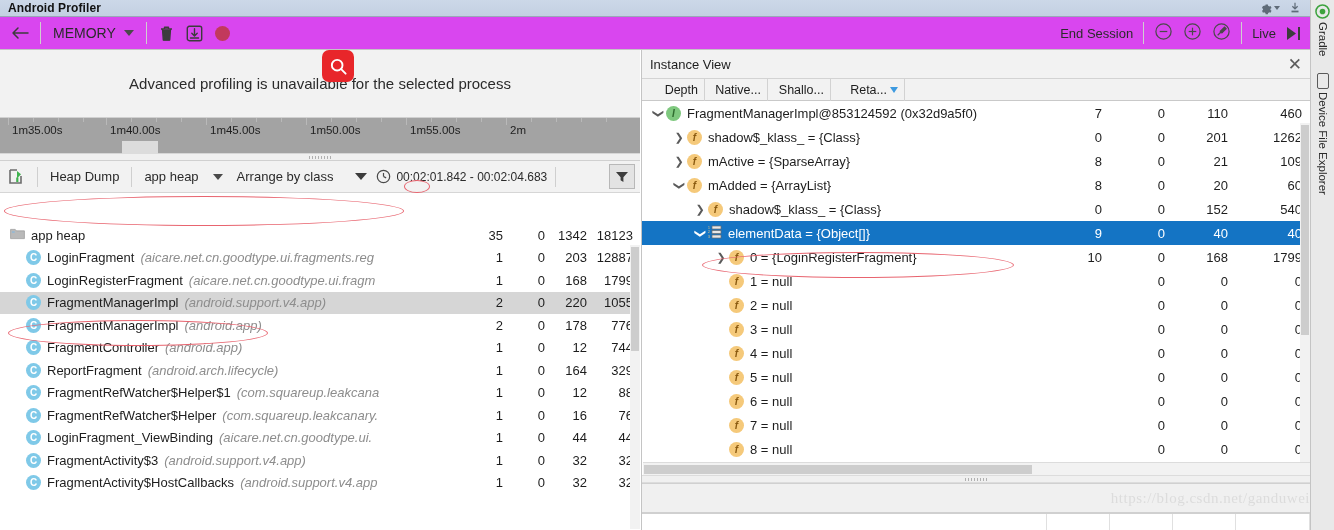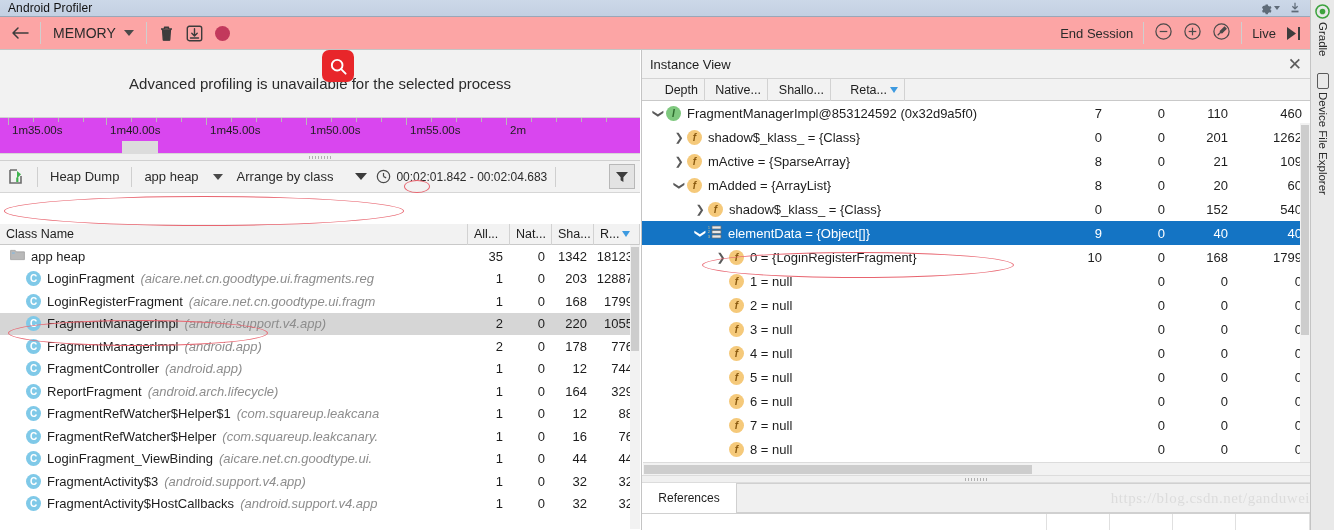--- a/index.html
+++ b/index.html
@@ -12,34 +12,34 @@
     color: #1d1d1d;
     background: #ffffff;
   }
   #app { position: relative; width: 1334px; height: 530px; }
 
   
   .titlebar {
     position: absolute; left: 0; top: 0; width: 1310px; height: 17px;
     background: linear-gradient(#ccd8e8, #c3d0e2);
     border-bottom: 1px solid #9aa7b8;
-    display: flex; align-items: center;
+    display: flex; align-items: center; font-weight: bold;
   }
   .titlebar .ttl {
     padding-left: 8px; font-size: 12px; color: #111; letter-spacing: .1px;
   }
   .titlebar .tb-icons {
     margin-left: auto; display: flex; align-items: center; gap: 8px; padding-right: 8px;
   }
   .tb-ic { width: 14px; height: 14px; display: block; fill: #5f6b78; }
 
   
   .maintool {
     position: absolute; left: 0; top: 17px; width: 1310px; height: 33px;
-    background: #fca5a5; border-bottom: 1px solid #c4c4c4;
+    background: #d946ef; border-bottom: 1px solid #c4c4c4;
     display: flex; align-items: center;
   }
   .mt-back { width: 40px; display: flex; align-items: center; justify-content: center; }
   .mt-sep { width: 1px; height: 22px; background: #cfcfcf; }
   .mt-memory {
     display: flex; align-items: center; gap: 8px; padding: 0 12px;
     font-size: 14px; color: #2b2b2b;
   }
   .caret-down { width: 0; height: 0; border-left: 5px solid transparent;
                 border-right: 5px solid transparent; border-top: 6px solid #4a4a4a; }
@@ -67,21 +67,21 @@
     border-radius: 7px; background: #e8262a;
     display: flex; align-items: center; justify-content: center;
   }
   .search-overlay svg { width: 19px; height: 19px; }
   .search-overlay circle { fill: none; stroke: #ffffff; stroke-width: 2; }
   .search-overlay line { stroke: #ffffff; stroke-width: 2; stroke-linecap: round; }
 
   
   .ruler {
     position: absolute; left: 0; top: 118px; width: 640px; height: 36px;
-    background: #d946ef; border-bottom: 1px solid #d6d6d6; padding-left: 20px;
+    background: #a3a3a3; border-bottom: 1px solid #d6d6d6; padding-left: 20px;
   }
   .ruler .tick { position: absolute; top: 0; width: 1px; background: #b9b9b9; }
   .ruler .tick.maj { height: 7px; }
   .ruler .tick.min { height: 4px; }
   .ruler .tlab { position: absolute; top: 6px; font-size: 11.5px; color: #1d1d1d; }
   .ruler .selblock {
     position: absolute; left: 122px; top: 23px; width: 36px; height: 13px; background: #dcdcdc;
   }
   .ruler-splitter {
     position: absolute; left: 0; top: 154px; width: 640px; height: 7px;
@@ -393,30 +393,20 @@
     <span class="hsep" style="margin-left:8px;"></span>
     <span class="funnel-btn">
       <svg width="14" height="14" viewBox="0 0 14 14">
           <path d="M1 2h12l-4.6 5.3V12L5.6 10.2V7.3z" fill="#3c3c3c"></path>
         </svg>
     </span>
   </div>
 
 
   <div class="classtable">
-    <div class="ct-head">
-      <div class="h name">Class Name</div>
-      <div class="h num">All...</div>
-      <div class="h num">Nat...</div>
-      <div class="h num">Sha...</div>
-      <div class="h num wide sortd">
-        <span>R...</span>
-        <span class="sortcaret"></span>
-      </div>
-    </div>
     <div class="ct-body" id="ct-body">
         <div class="ct-row">
           <div class="cname">
             <span><svg class="folder-ic" viewBox="0 0 16 13">
                 <path d="M0.5 1.5h5l1.3 1.6h8.7v8.4H0.5z" fill="#b9b9b9" stroke="#9a9a9a" stroke-width="0.8"></path>
                 <rect x="2" y="3.6" width="3" height="1.6" fill="#8fb9d8"></rect>
               </svg></span>
             <span>app heap</span>
           </div>
           <div class="cnum">35</div>
@@ -744,21 +734,20 @@
         <div class="thumb"></div>
       </div>
       <div class="iv-hscroll">
         <div class="thumb"></div>
       </div>
     </div>
     <div class="rp-splitter">
       <div class="grip" style="top:2px;"></div>
     </div>
     <div class="ref-tabs">
-      <div class="ref-tab">References</div>
       <div class="ref-rest">
         <div class="watermark">https://blog.csdn.net/ganduwei</div>
       </div>
     </div>
     <div class="ref-bottom">
       <div class="c" style="flex:1"></div>
       <div class="c" style="width:63px"></div>
       <div class="c" style="width:63px"></div>
       <div class="c" style="width:63px"></div>
       <div class="c" style="width:74px"></div>

